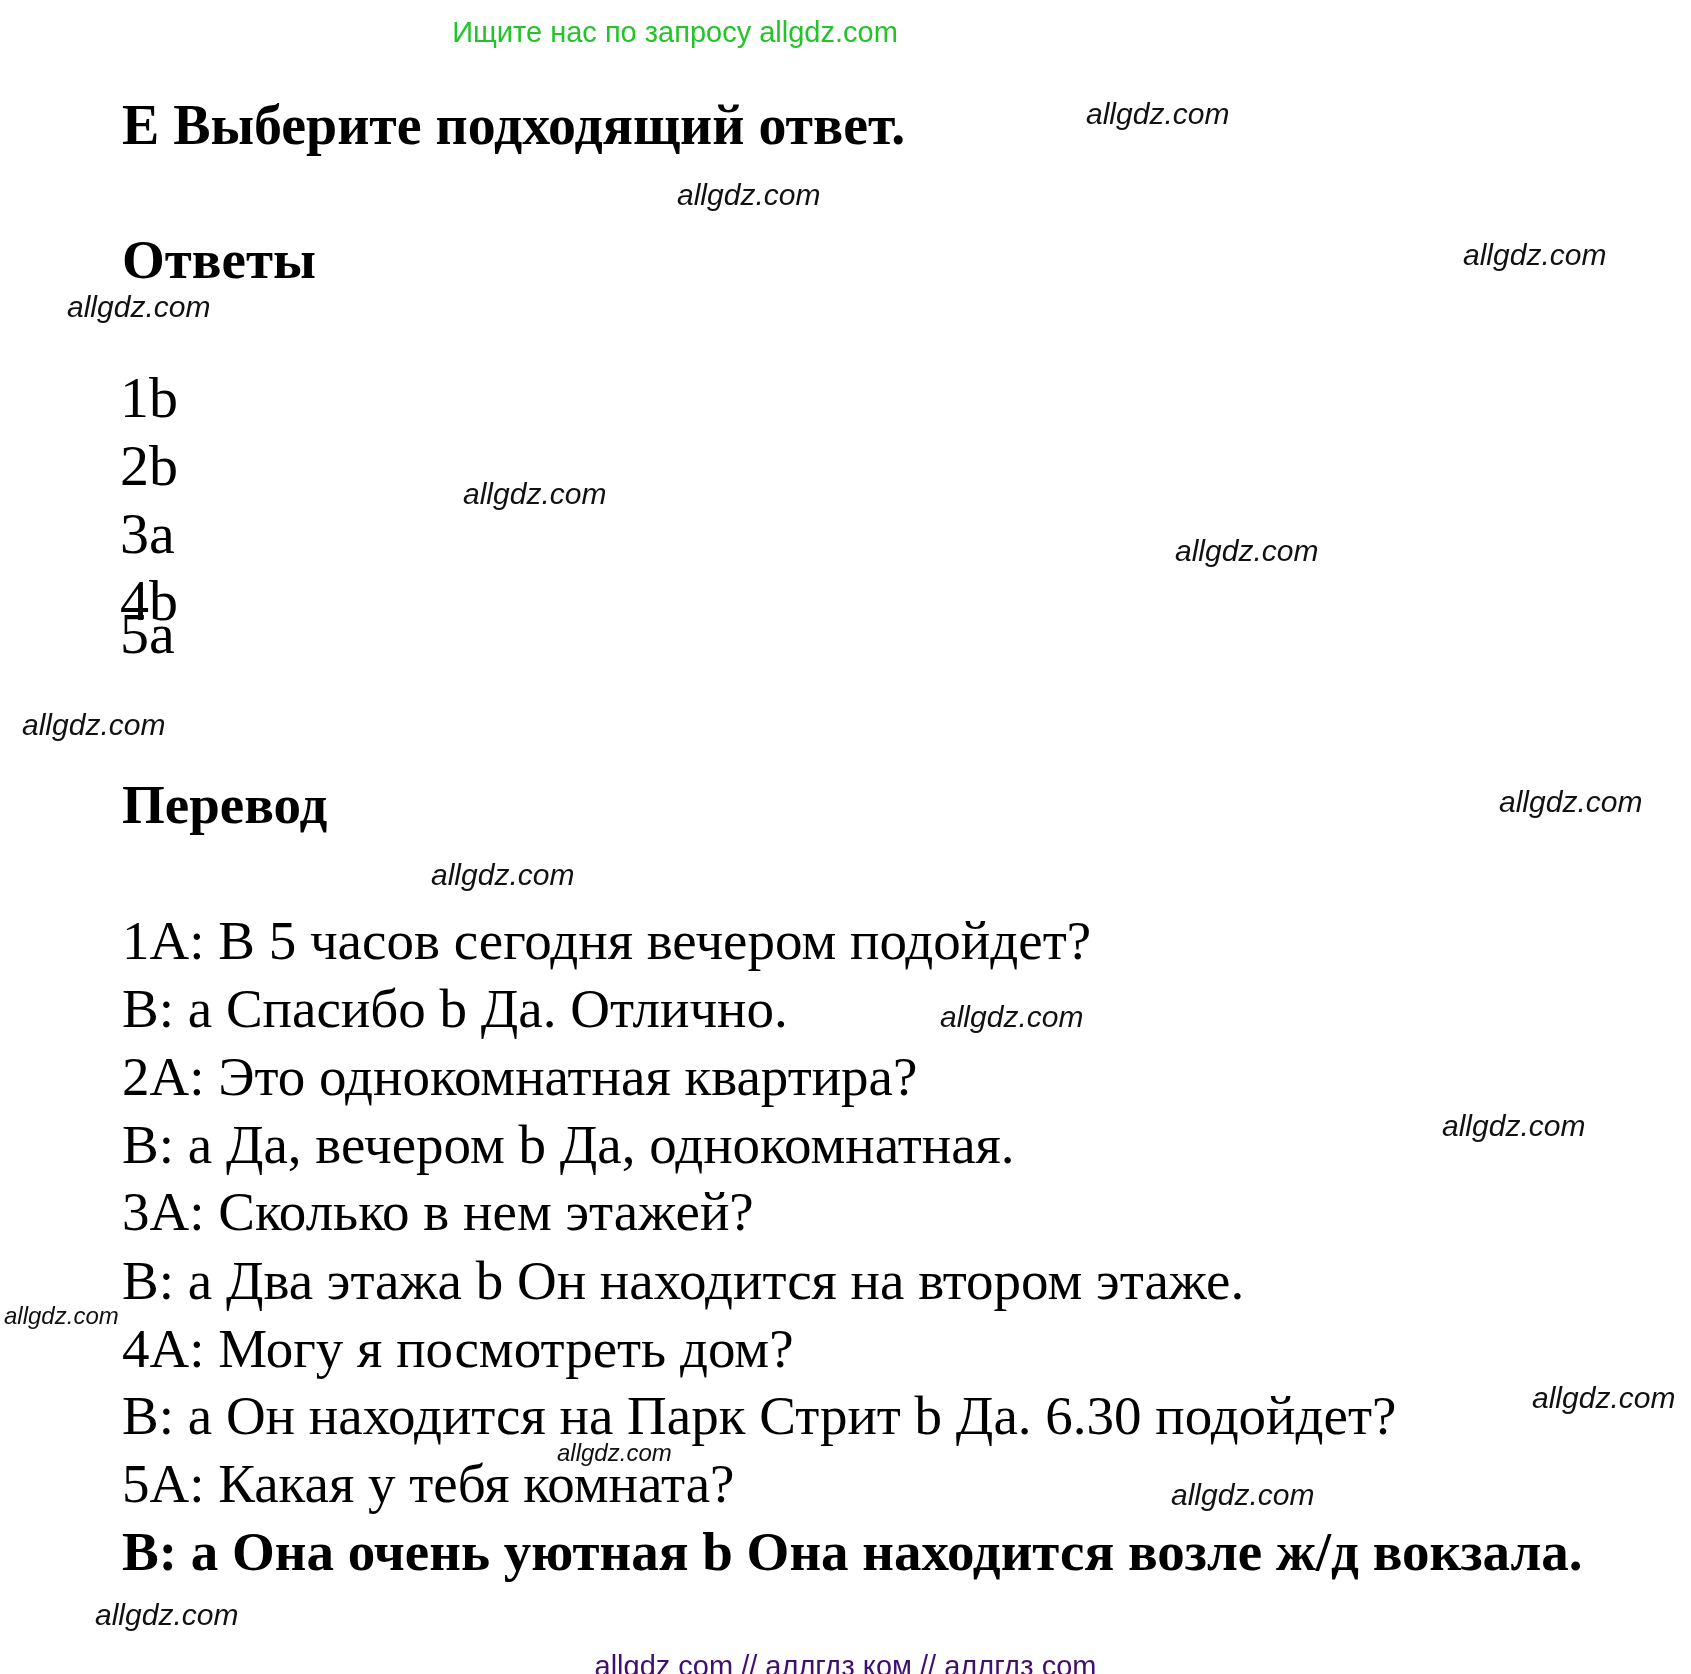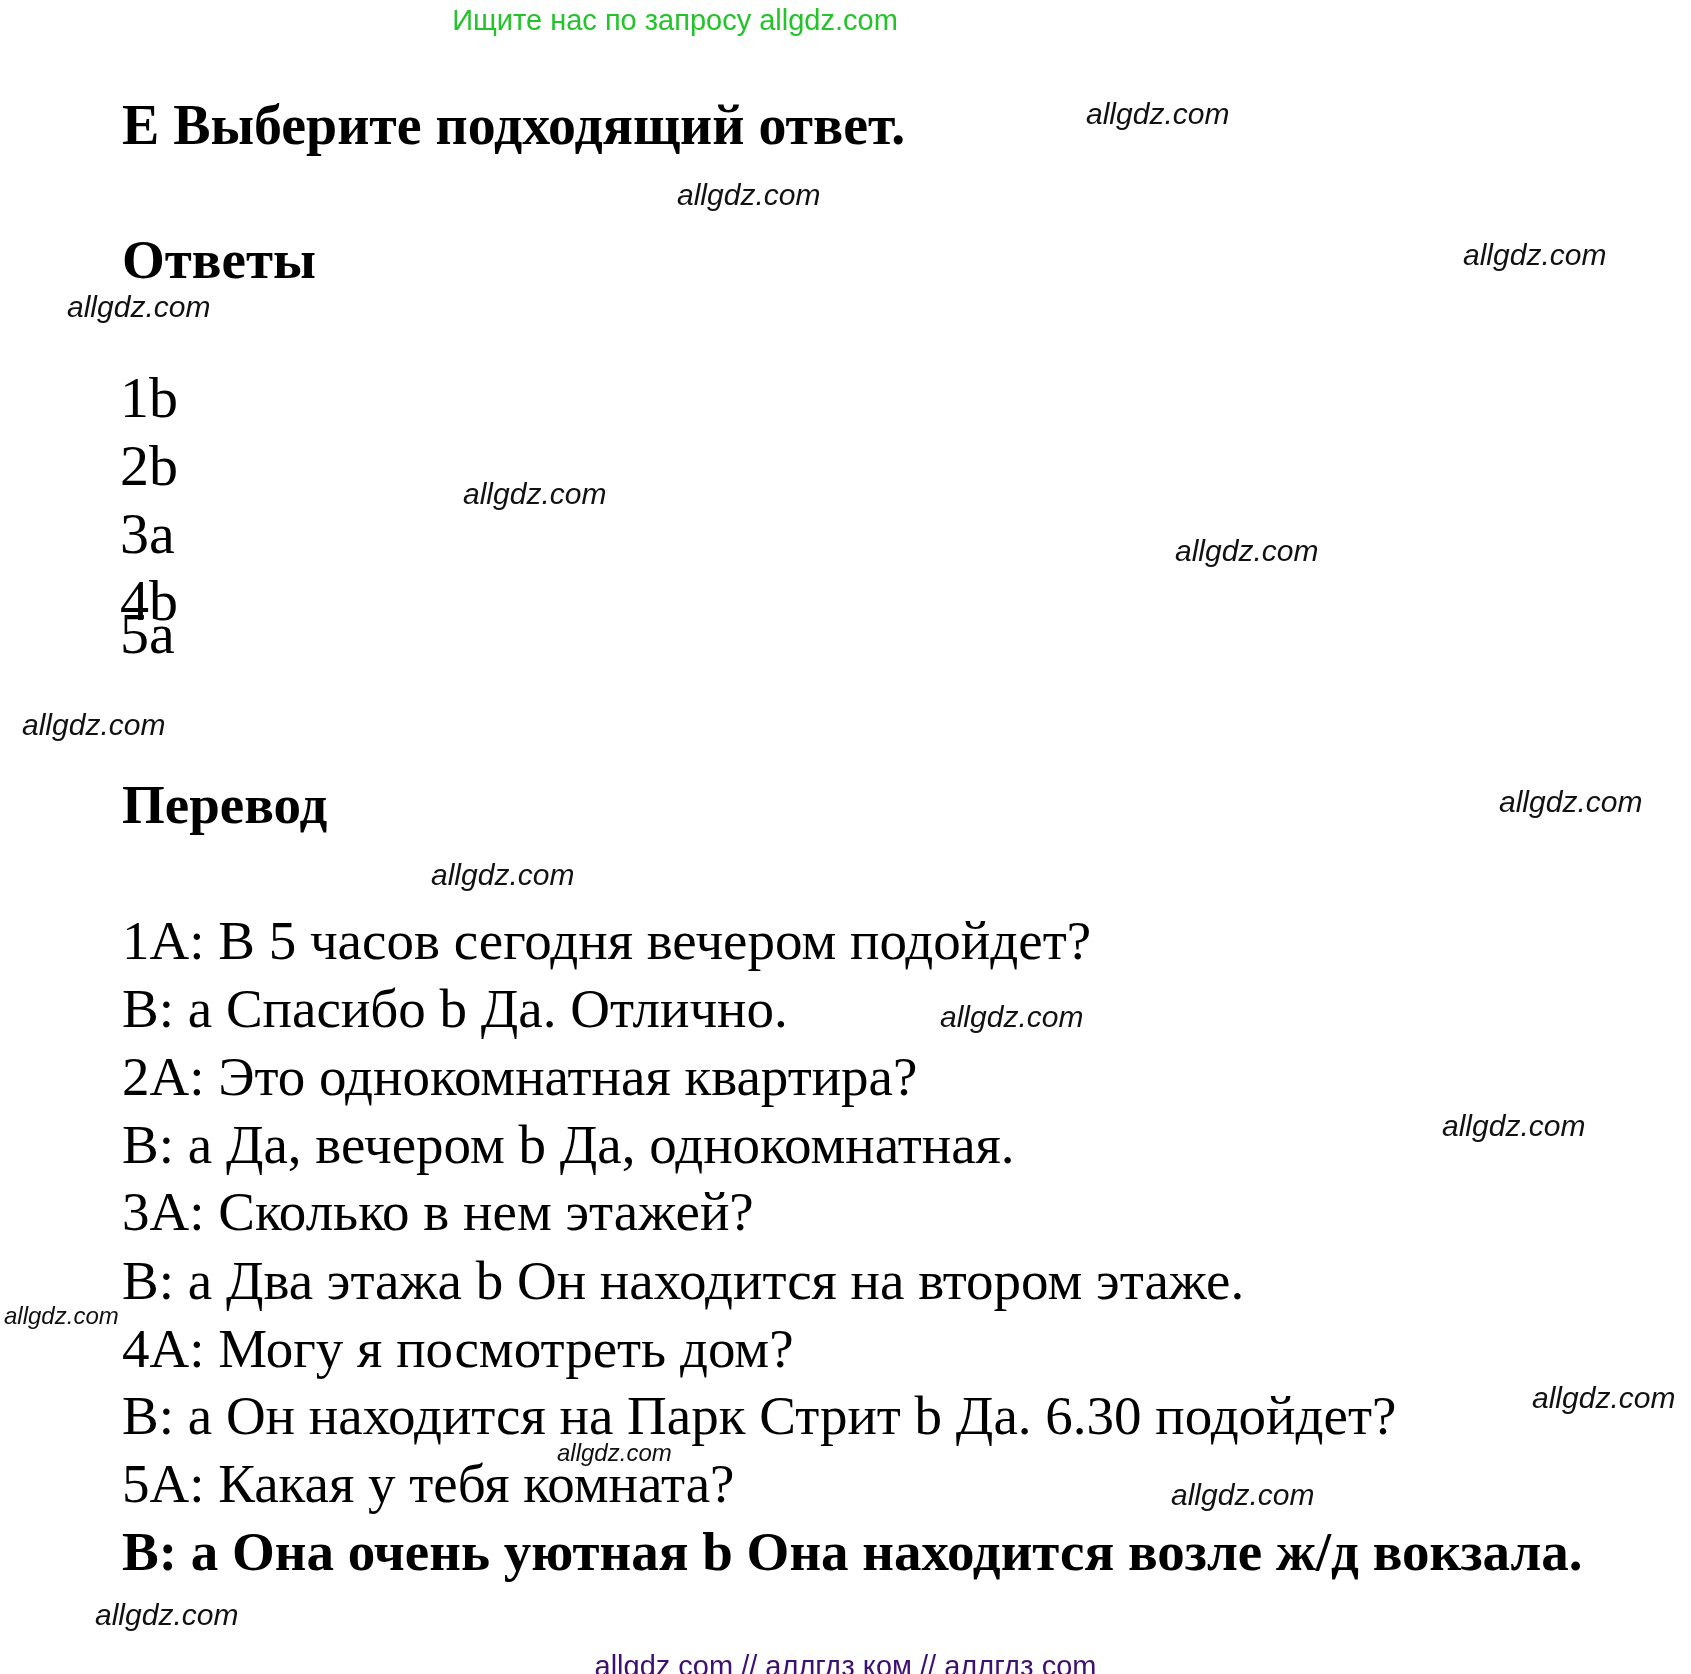--- a/index.html
+++ b/index.html
@@ -1,19 +1,19 @@
 <!DOCTYPE html>
 <html><head>
   <meta charset="utf-8">
   <style>
     html, body { margin: 0; padding: 0; background: #ffffff; }
     body { width: 1691px; height: 1674px; position: relative; overflow: hidden; }
     .abs { position: absolute; white-space: nowrap; }
     .top-banner {
-      left: 0; width: 1350px; top: 4px; text-align: center;
+      left: 0; width: 1350px; top: 16px; text-align: center;
       font-family: "Liberation Sans", sans-serif; font-size: 29px; color: #22c42a;
     }
     .serif { font-family: "Liberation Serif", serif; color: #000; }
     .title { left: 122px; top: 92px; font-size: 57px; font-weight: bold; transform: scaleX(0.98); transform-origin: left; }
     .heading { left: 122px; font-size: 55px; font-weight: bold; }
     .answer { left: 120px; font-size: 58px; }
     .line { left: 122px; font-size: 55px; }
     .wm {
       font-family: "Liberation Sans", sans-serif; font-size: 30px; color: #111; font-style: italic;
     }

